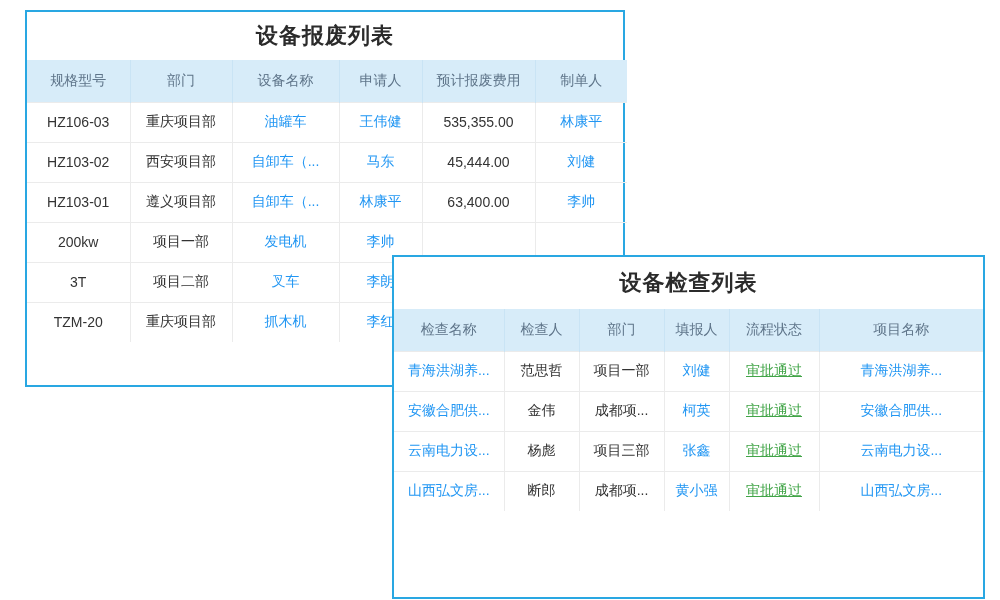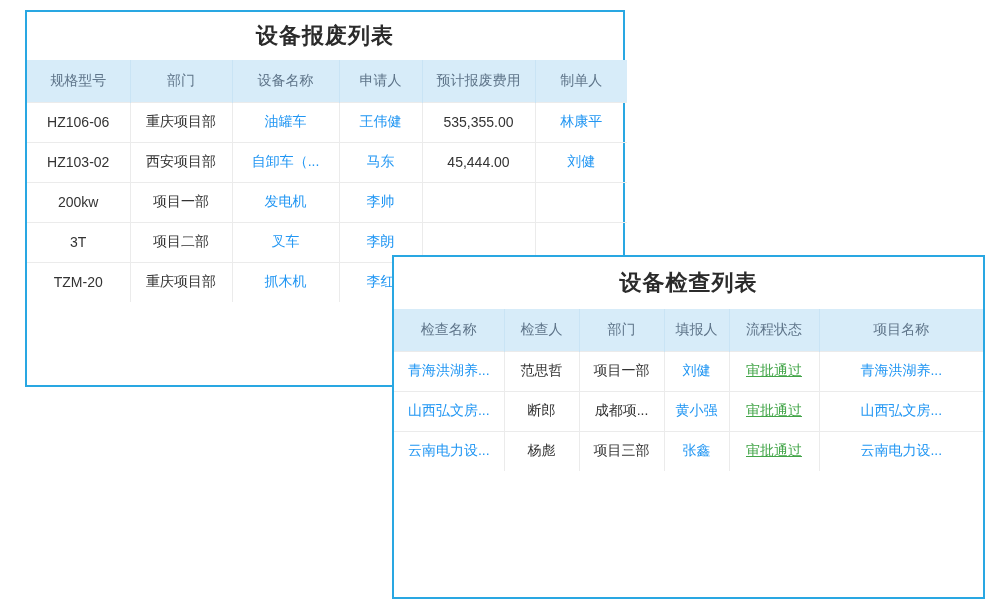--- a/index.html
+++ b/index.html
@@ -64,34 +64,42 @@
         <th>规格型号</th>
         <th>部门</th>
         <th>设备名称</th>
         <th>申请人</th>
         <th>预计报废费用</th>
         <th>制单人</th>
       </tr>
     </thead>
     <tbody>
       <tr>
-        <td>HZ106-06</td>
+        <td>HZ106-03</td>
         <td>重庆项目部</td>
         <td class="c-link">油罐车</td>
         <td class="c-link">王伟健</td>
         <td>535,355.00</td>
         <td class="c-link">林康平</td>
       </tr>
       <tr>
         <td>HZ103-02</td>
         <td>西安项目部</td>
         <td class="c-link">自卸车（...</td>
         <td class="c-link">马东</td>
         <td>45,444.00</td>
         <td class="c-link">刘健</td>
+      </tr>
+      <tr>
+        <td>HZ103-01</td>
+        <td>遵义项目部</td>
+        <td class="c-link">自卸车（...</td>
+        <td class="c-link">林康平</td>
+        <td>63,400.00</td>
+        <td class="c-link">李帅</td>
       </tr>
       <tr>
         <td>200kw</td>
         <td>项目一部</td>
         <td class="c-link">发电机</td>
         <td class="c-link">李帅</td>
         <td></td>
         <td class="c-link"></td>
       </tr>
       <tr>
@@ -138,30 +146,38 @@
     <tbody>
       <tr>
         <td class="c-link">青海洪湖养...</td>
         <td>范思哲</td>
         <td>项目一部</td>
         <td class="c-link">刘健</td>
         <td class="c-green">审批通过</td>
         <td class="c-link">青海洪湖养...</td>
       </tr>
       <tr>
-        <td class="c-link">山西弘文房...</td>
-        <td>断郎</td>
+        <td class="c-link">安徽合肥供...</td>
+        <td>金伟</td>
         <td>成都项...</td>
-        <td class="c-link">黄小强</td>
+        <td class="c-link">柯英</td>
         <td class="c-green">审批通过</td>
-        <td class="c-link">山西弘文房...</td>
+        <td class="c-link">安徽合肥供...</td>
       </tr>
       <tr>
         <td class="c-link">云南电力设...</td>
         <td>杨彪</td>
         <td>项目三部</td>
         <td class="c-link">张鑫</td>
         <td class="c-green">审批通过</td>
         <td class="c-link">云南电力设...</td>
       </tr>
+      <tr>
+        <td class="c-link">山西弘文房...</td>
+        <td>断郎</td>
+        <td>成都项...</td>
+        <td class="c-link">黄小强</td>
+        <td class="c-green">审批通过</td>
+        <td class="c-link">山西弘文房...</td>
+      </tr>
     </tbody>
   </table>
 </div>
 
 </body></html>

